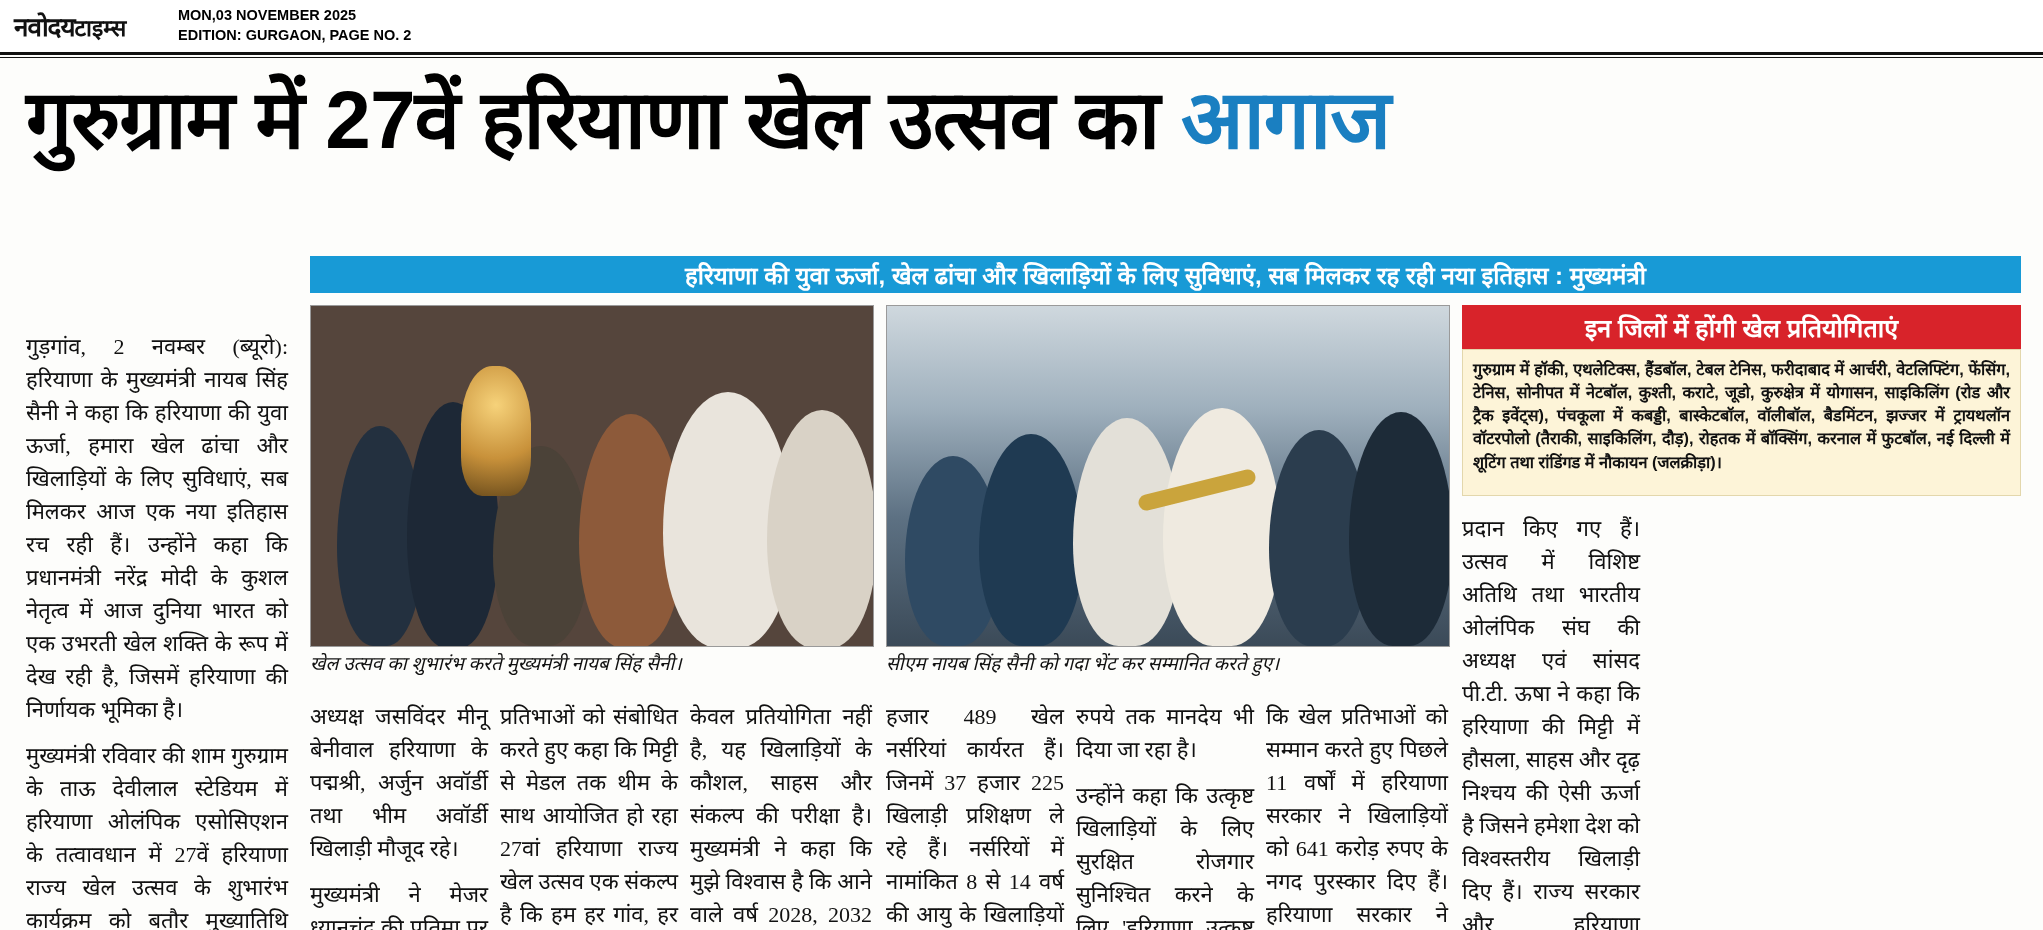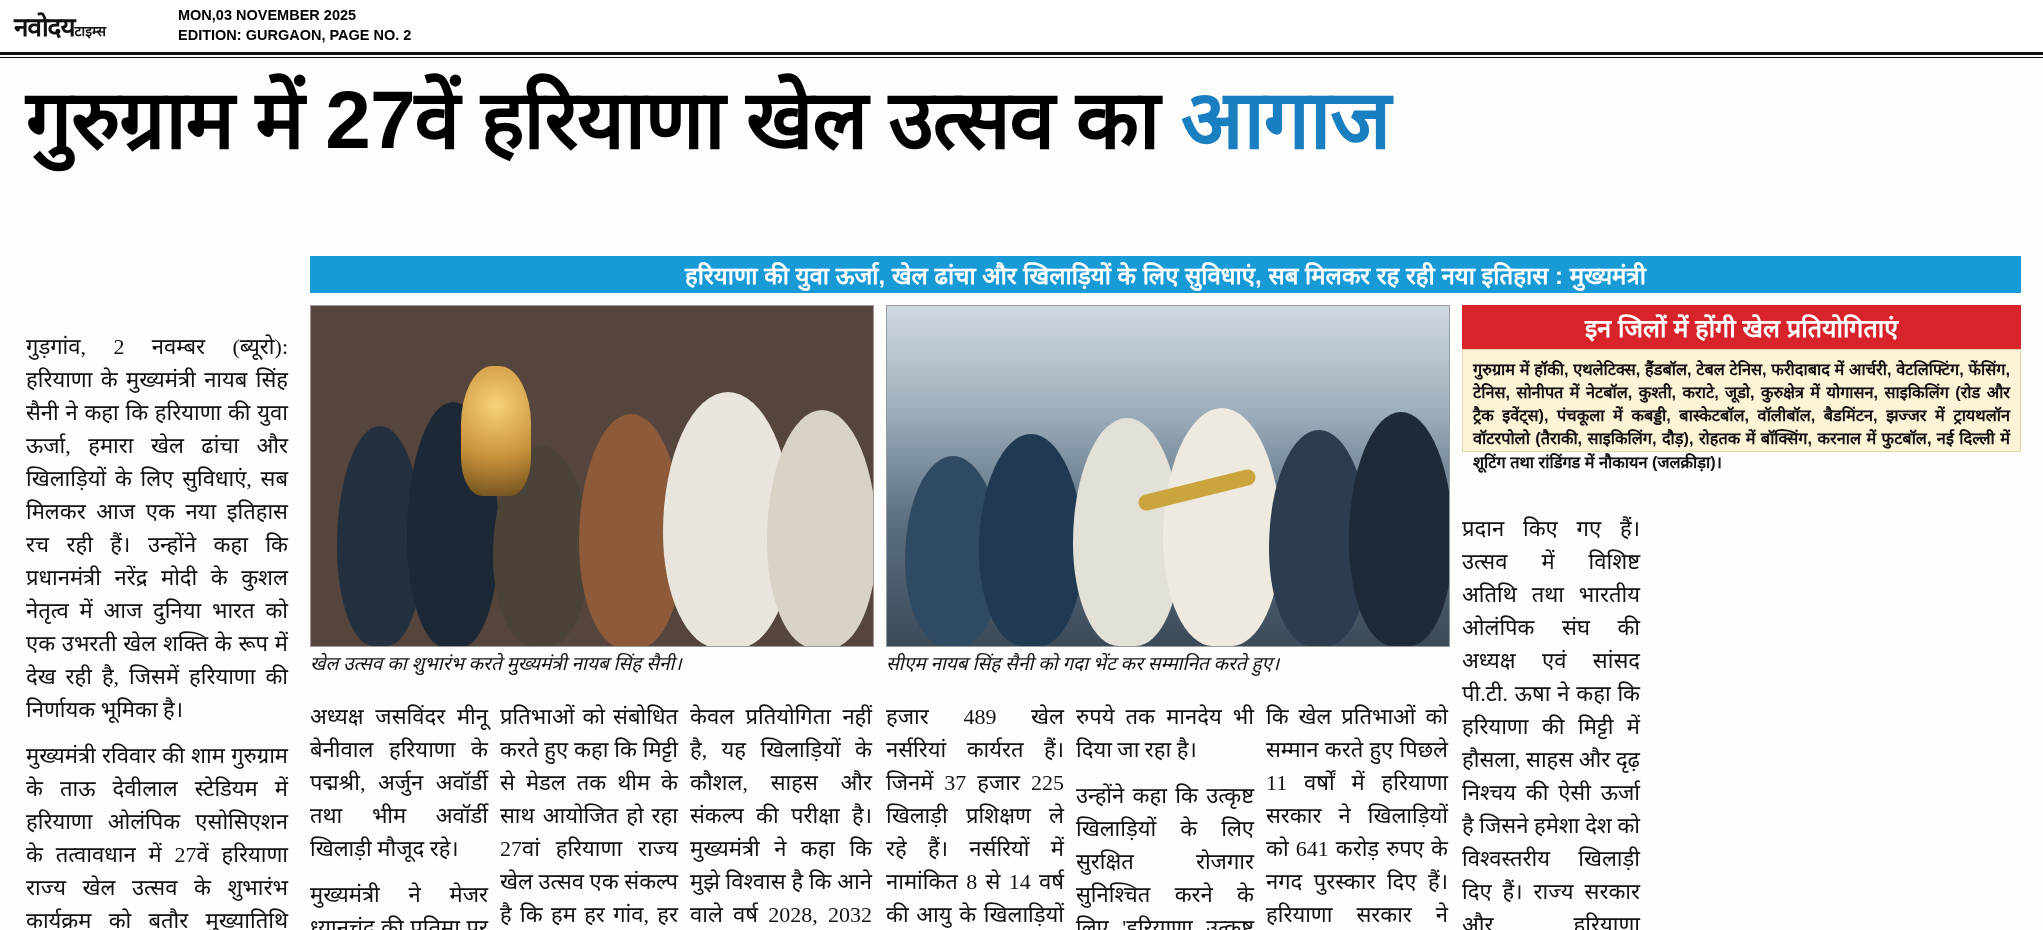--- a/index.html
+++ b/index.html
@@ -40,21 +40,21 @@
   }
   .logo-text {
     font-family: "Liberation Serif", serif;
     font-weight: bold;
     font-size: 26px;
     letter-spacing: -1px;
     color: #111;
     white-space: nowrap;
   }
   .logo-text .small {
-    font-size: 14px;
+    font-size: 23px;
     letter-spacing: 0px;
   }
   .edition-block {
     display: flex;
     flex-direction: column;
     justify-content: center;
     height: 52px;
     padding-left: 14px;
     font-family: "Liberation Sans", sans-serif;
     font-size: 14.5px;
@@ -184,21 +184,21 @@
     font-size: 25px;
     display: flex;
     align-items: center;
     justify-content: center;
   }
   .creambox {
     position: absolute;
     left: 1462px;
     top: 349px;
     width: 559px;
-    height: 103px;
+    height: 147px;
     background: #fdf4d8;
     border: 1px solid #e3d7ac;
     box-sizing: border-box;
     padding: 8px 10px 6px 10px;
     font-family: "Liberation Sans", sans-serif;
     font-weight: bold;
     font-size: 16.3px;
     line-height: 1.42;
     color: #111;
     text-align: justify;

